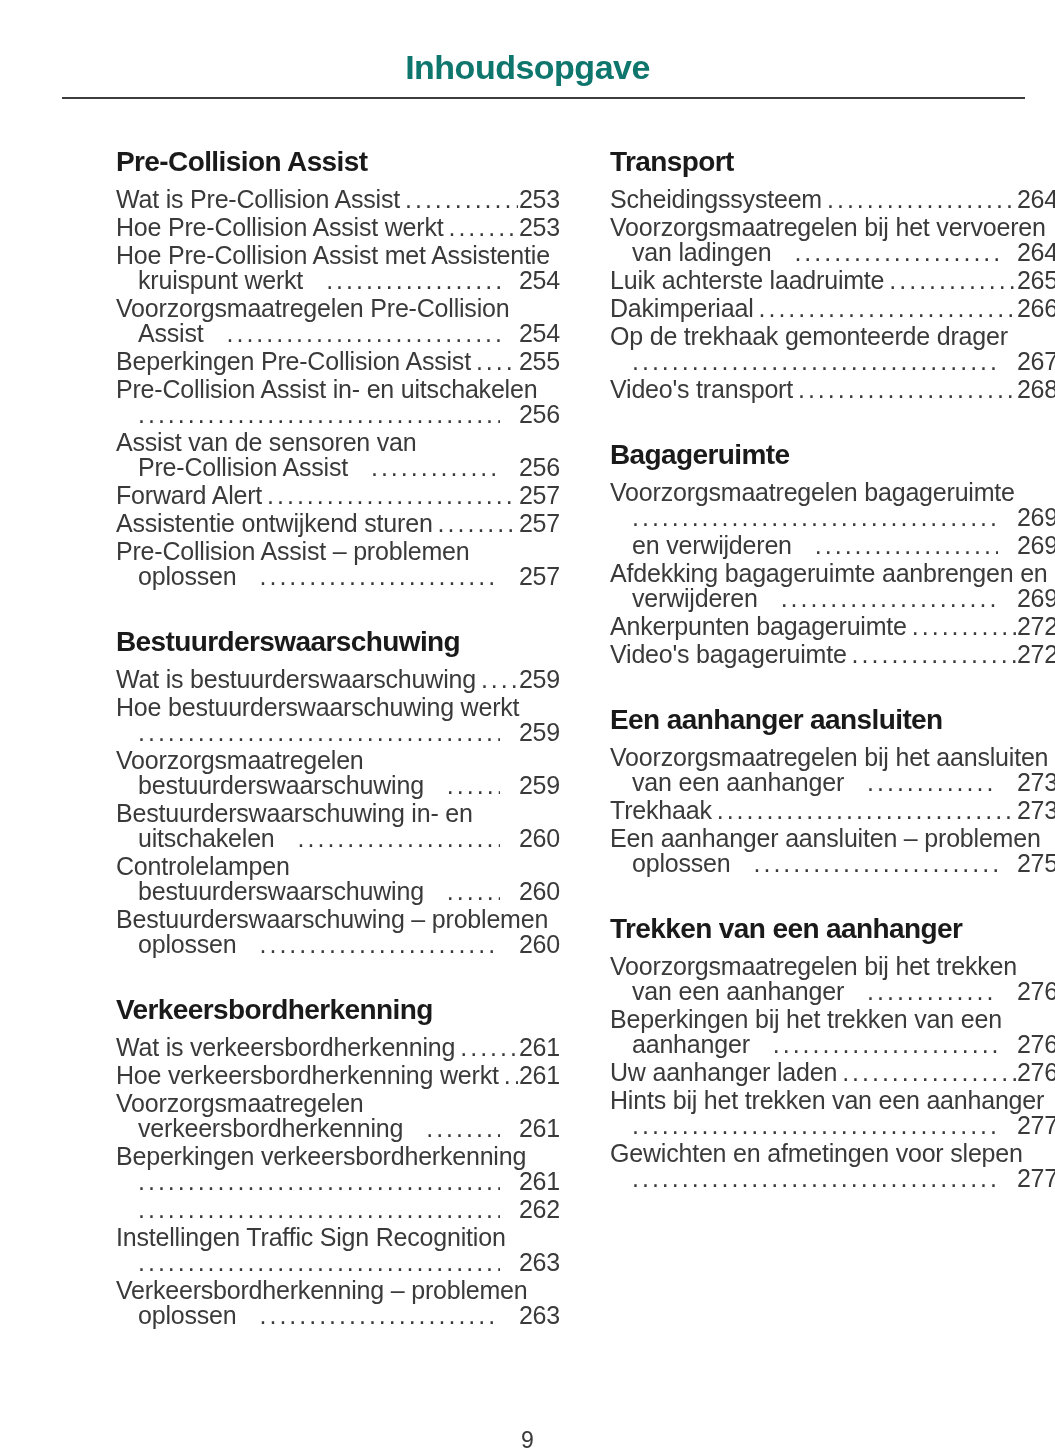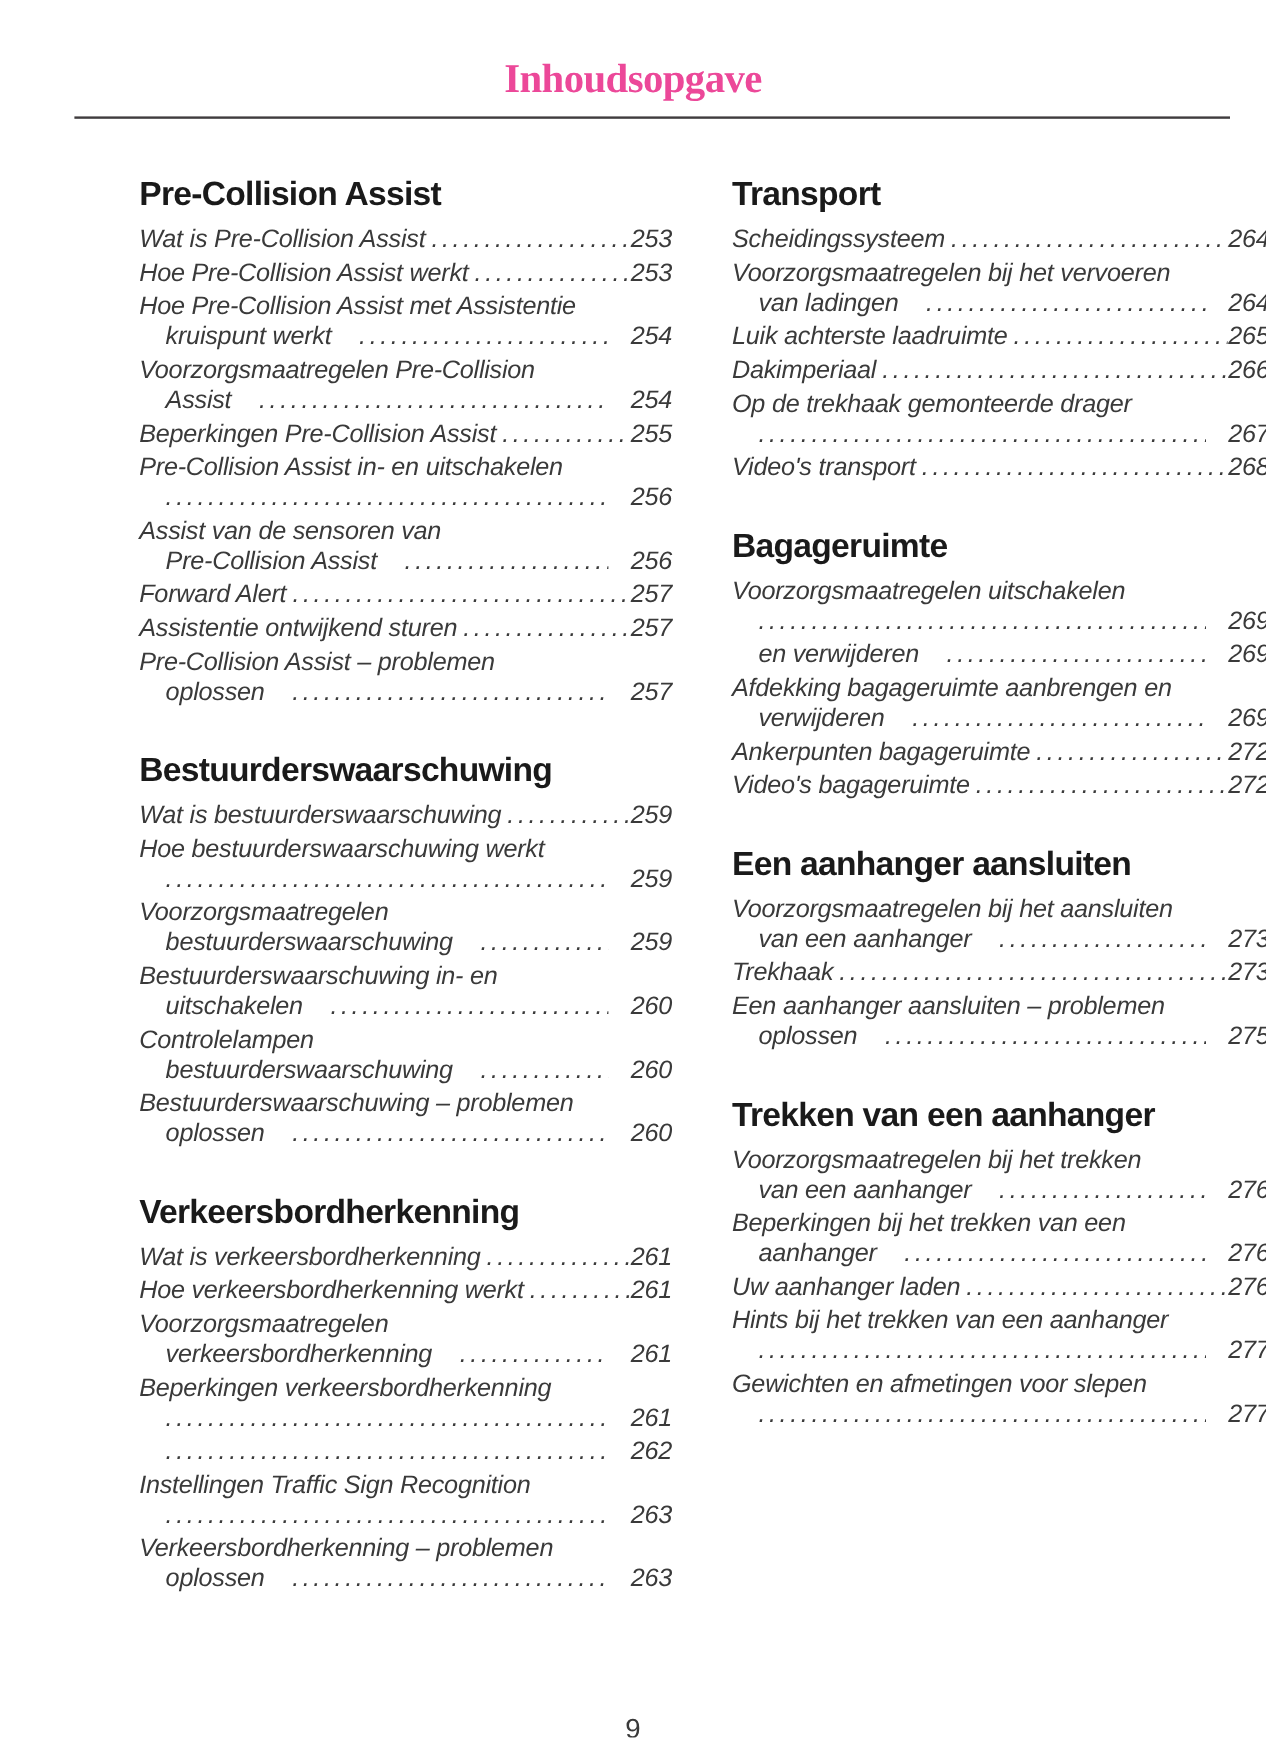--- a/index.html
+++ b/index.html
@@ -9,42 +9,41 @@
     font-family: "Liberation Sans", sans-serif;
     color: #3a3a3a;
     overflow: hidden;
   }
   .page { position: relative; width: 1055px; height: 1448px; background: #fff; }
   .title {
     margin: 50px 0 0 0;
     text-align: center;
     font-size: 34px; line-height: 34px;
     font-weight: 700;
-    color: #ec4899;
+    color: #0f766e;
     letter-spacing: -0.5px;
-    font-family: Liberation Serif, serif;
   }
   .rule {
     height: 0;
     border-top: 2px solid #3f3c3e;
     margin: 13px 30px 0 62px;
   }
   .columns { display: flex; padding: 48px 0 0 116px; }
   .col { width: 444px; flex: none; }
   .col + .col { margin-left: 50px; width: 448px; }
   .toc-section { margin-top: 38px; }
   .toc-section:first-child { margin-top: 0; }
   .sec-heading {
     margin: 0 0 10px 0;
     font-size: 28px; line-height: 30px;
     font-weight: 700;
     color: #1a1a1a;
     letter-spacing: -0.6px;
   }
-  .entry { margin-bottom: 3px; font-size: 21px; line-height: 25px; letter-spacing: -0.2px; font-style: italic; }
+  .entry { margin-bottom: 3px; font-size: 25px; line-height: 25px; letter-spacing: -0.2px; }
   .line { display: flex; align-items: baseline; }
   .line.indent { padding-left: 22px; gap: 18px; }
   .txt { white-space: pre; }
   .dots {
     flex: 1 1 auto;
     overflow: hidden;
     white-space: nowrap;
     margin-left: 5px;
     min-width: 8px;
     letter-spacing: 3px;
@@ -327,21 +326,21 @@
               <span class="txt">Video's transport</span>
               <span class="dots"></span>
               <span class="pg">268</span>
             </div>
           </div>
         </section>
         <section class="toc-section">
           <h2 class="sec-heading">Bagageruimte</h2>
           <div class="entry">
             <div class="line">
-              <span class="txt">Voorzorgsmaatregelen uitschakelen</span>
+              <span class="txt">Voorzorgsmaatregelen bagageruimte</span>
             </div>
             <div class="line indent">
               <span class="dots nogap"></span>
               <span class="pg">269</span>
             </div>
           </div>
           <div class="entry">
             <div class="line indent">
               <span class="txt">en verwijderen</span>
               <span class="dots"></span>

